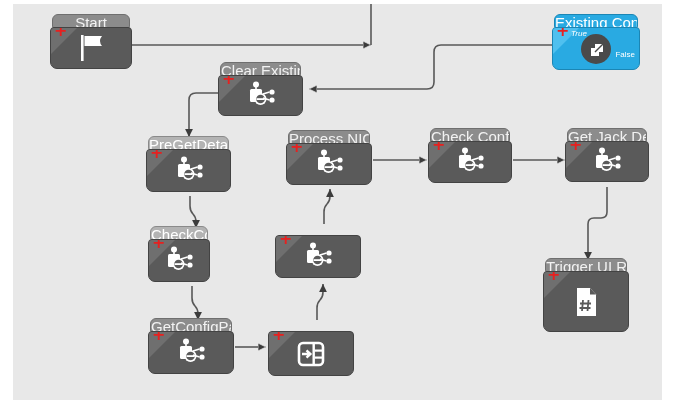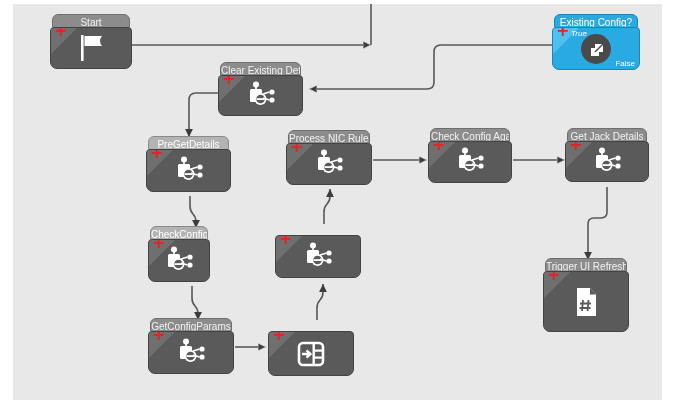--- a/index.html
+++ b/index.html
@@ -20,21 +20,21 @@
   .node{
     position:absolute;
     border-radius:7px;
     box-sizing:border-box;
   }
   .node .hdr{
     position:absolute;left:2px;top:0;right:2px;height:15px;
     border-radius:6px 6px 3px 3px;
     background:#8c8c8c;
     color:#f2f2f2;
-    font-size:10px;
+    font-size:15px;
     line-height:15px;
     text-align:center;
     white-space:nowrap;
     overflow:hidden;
     border:1px solid #6f6f6f;
     box-sizing:border-box;
     text-decoration:underline;
   }
   .node.sel .hdr{
     background:#b3b3b3;
@@ -82,21 +82,21 @@
   .node.decision .corner{
     border-left-color:#4fc0ef;
   }
   .node .porttxt{
     position:absolute;
     font-size:8px;
     color:#ffffff;
     z-index:3;
   }
   .node .porttxt.t{left:18px;top:1px;font-style:italic;}
-  .node .porttxt.f{right:4px;bottom:1px;}
+  .node .porttxt.f{right:4px;bottom:10px;}
 </style>
 </head>
 <body>
 
 <div id="app">
   <div id="canvas">
 
     <svg id="edges" viewBox="0 0 649 396" xmlns="http://www.w3.org/2000/svg">
       <defs>
         <marker id="arrow" markerWidth="9" markerHeight="9" refX="8" refY="4.5" orient="auto" markerUnits="userSpaceOnUse">

